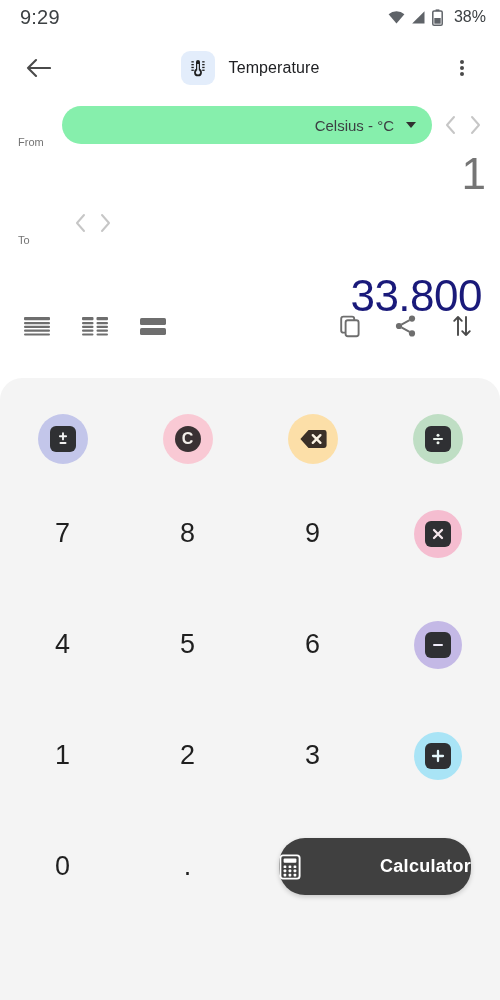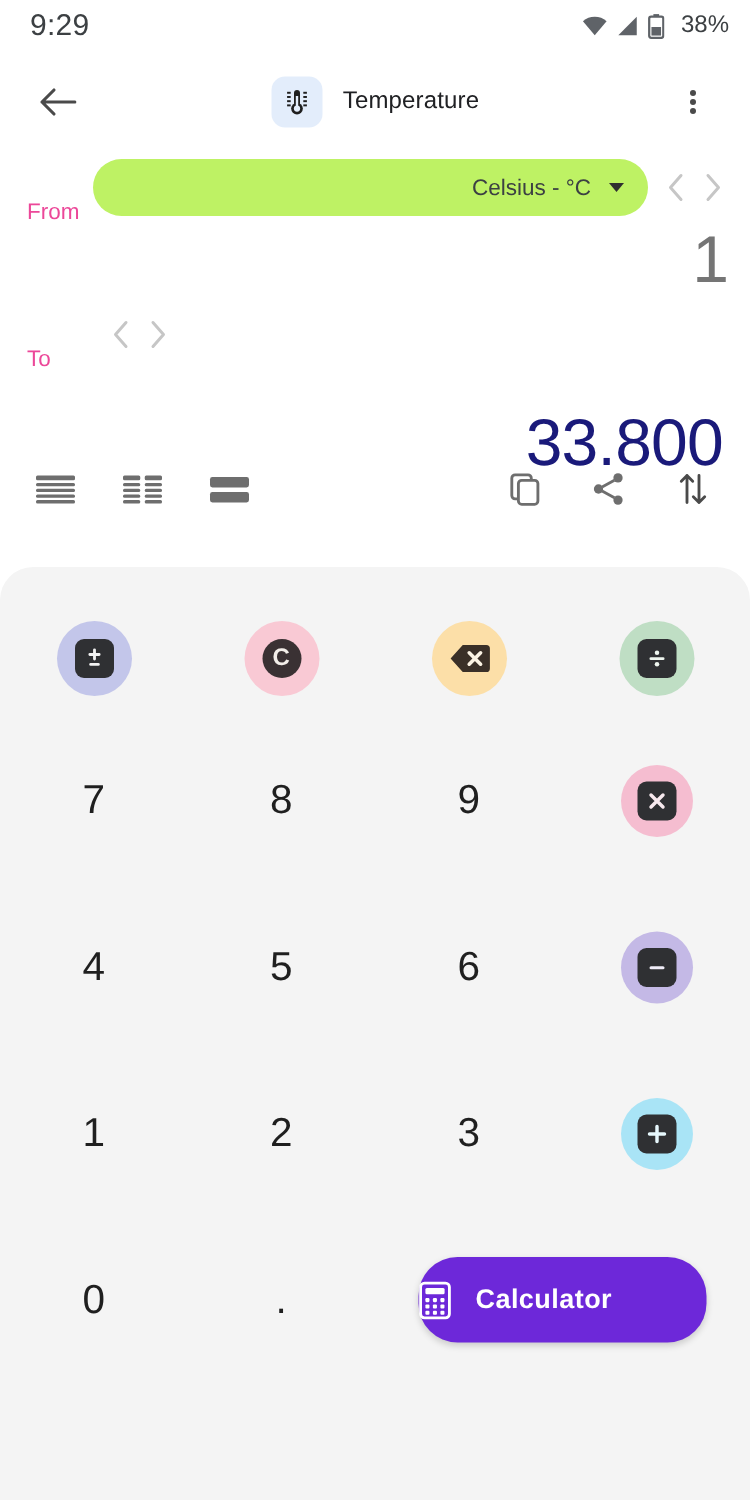--- a/index.html
+++ b/index.html
@@ -40,24 +40,24 @@
     pointer-events:auto;
   }
   .appbar-title { font-size:16px; color:#202124; letter-spacing:.1px; pointer-events:auto; }
   .menu-btn { width:40px; height:40px; display:flex; align-items:center; justify-content:center; margin-left:auto; cursor:pointer; }
   .dot { width:4.5px; height:4.5px; border-radius:50%; background:#4a4a4a; margin:1.6px 0; }
 
   
   .conv { padding:0 10px; }
   .conv-row { display:flex; align-items:center; height:46px; }
   .conv-label {
-    width:52px; font-size:15px; color:#ec4899; padding-left:8px; flex:none;margin-top:33px;
+    width:52px; font-size:11px; color:#737373; padding-left:8px; flex:none;margin-top:33px;
   }
   .unit-pill {
-    flex:1; height:38px; border-radius:19px; background:#bef264;
+    flex:1; height:38px; border-radius:19px; background:#86efac;
     display:flex; align-items:center; justify-content:flex-end;
     padding-right:16px; gap:12px; cursor:pointer;
   }
   .unit-name { font-size:15px; color:#3c4043; }
   .caret { width:0;height:0;border-left:5.5px solid transparent;border-right:5.5px solid transparent;border-top:6.5px solid #303030; }
   .nav-arrows { display:flex; align-items:center; gap:6px; padding:0 6px 0 10px; }
   .nav-arrows span { cursor:pointer; display:flex; }
 
   .value-row { height:52px; display:flex; align-items:center; justify-content:flex-end; padding-right:4px; }
   .input-value { font-size:44px; color:#757575; line-height:1; font-weight:400; }
@@ -97,23 +97,23 @@
   .num-cell { display:flex; align-items:center; justify-content:center; cursor:pointer; }
   .num-cell .num { font-size:27px; color:#1f1f1f; font-weight:400; }
   .dot-key { font-size:27px; color:#1f1f1f; line-height:.3; }
   .op-circle {
     width:48px; height:48px; border-radius:50%;
     display:flex; align-items:center; justify-content:center; cursor:pointer;
   }
 
   .calc-cell { grid-column:3 / span 2; display:flex; align-items:center; justify-content:center; }
   .calc-btn {
-    background:#6d28d9; color:#fff; border-radius:26px;
+    background:#404040; color:#fff; border-radius:26px;
     height:57px; width:192px;
-    display:flex; align-items:center; justify-content:flex-start; gap:16px;
+    display:flex; align-items:center; justify-content:space-between; gap:16px;
     cursor:pointer; box-shadow:0 2px 5px rgba(0,0,0,.18);
   }
   .calc-label { font-size:18px; font-weight:bold; letter-spacing:.3px; }
 </style>
 </head>
 <body>
 
 <div class="statusbar">
   <div class="status-time">9:29</div>
   <div class="status-right">

